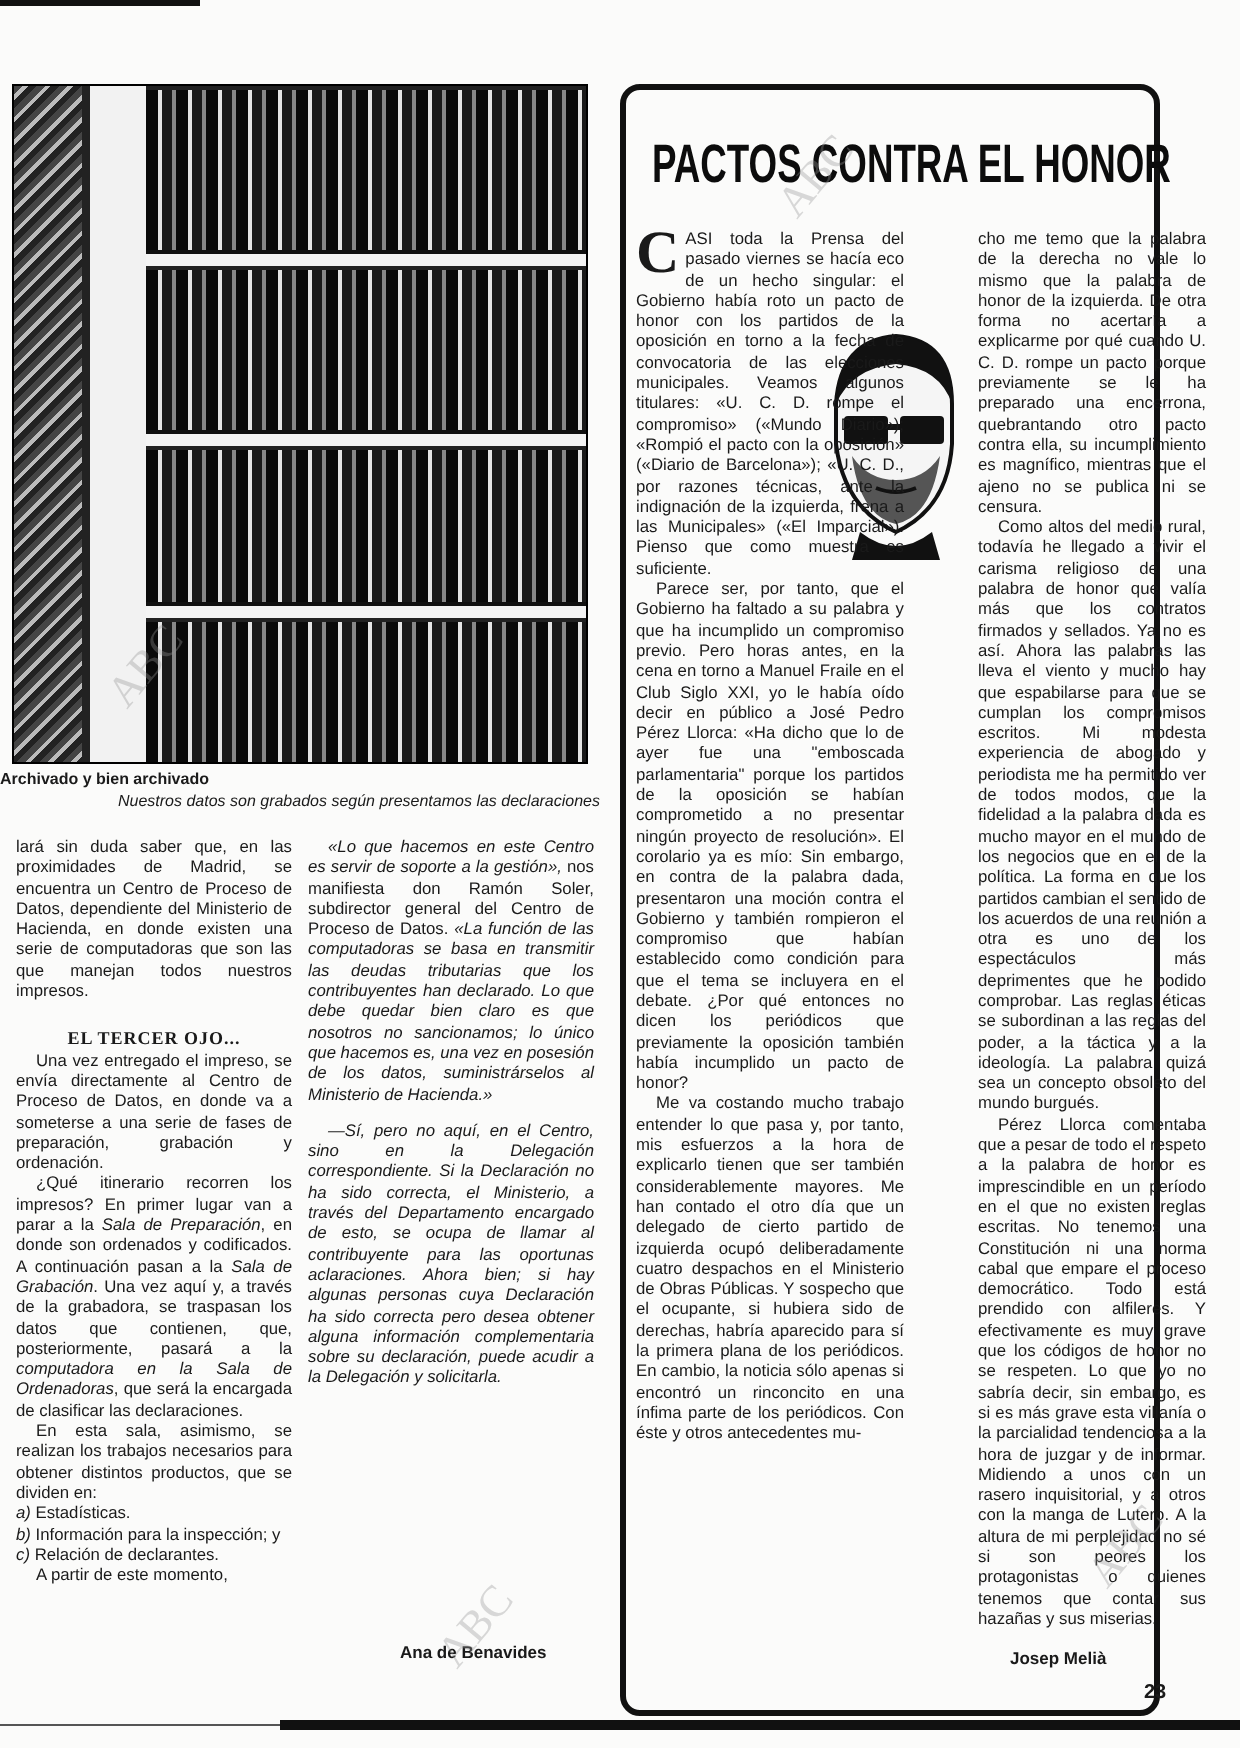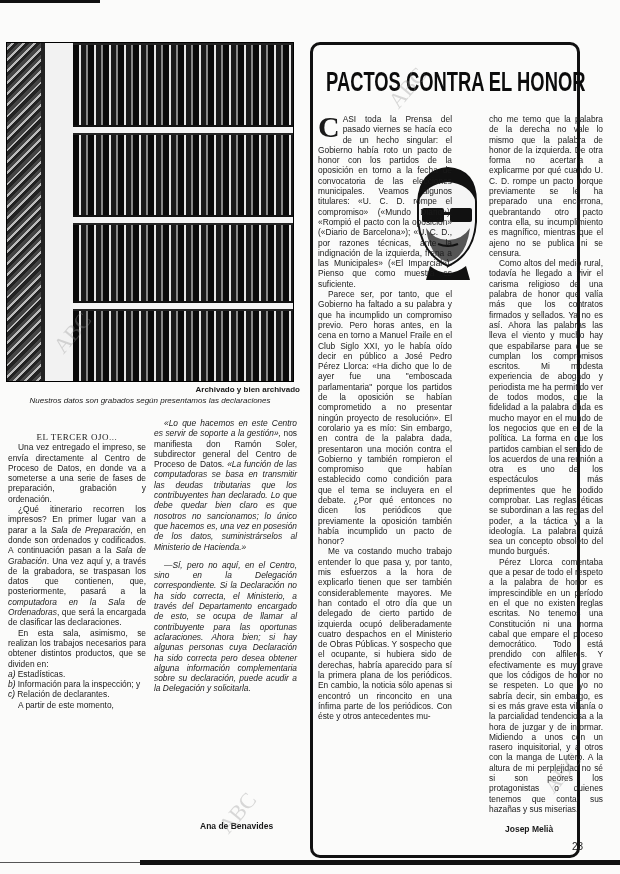--- a/index.html
+++ b/index.html
@@ -12,42 +12,42 @@
 
   
   .photo { position: absolute; left: 6px; top: 42px; width: 288px; height: 340px; background: #222; overflow: hidden; border: 1px solid #000; }
   .photo .left-strip { position: absolute; left: 0; top: 0; width: 34px; height: 100%;
     background: repeating-linear-gradient(135deg, #444 0 3px, #bbb 3px 5px, #222 5px 8px); }
   .photo .pole { position: absolute; left: 38px; top: 0; width: 28px; height: 100%; background: #f2f2f2; }
   .photo .shelf-row { position: absolute; left: 66px; width: 222px; height: 80px;
     background: repeating-linear-gradient(90deg, #0a0a0a 0 6px, #e6e6e6 6px 8px, #1a1a1a 8px 13px, #888 13px 15px); }
   .photo .shelf { position: absolute; left: 66px; width: 222px; height: 8px; background: #f4f4f4; border-top: 2px solid #111; }
 
-  .caption-title { position: absolute; left: 0; width: 300px; top: 385px; text-align: right; font-size: 8px; font-weight: bold; padding-left: 40px; }
-  .caption-sub { position: absolute; left: 0; width: 300px; top: 396px; text-align: center; font-size: 8px; font-style: italic; }
+  .caption-title { position: absolute; left: 0; width: 300px; top: 385px; text-align: left; font-size: 8px; font-weight: bold; }
+  .caption-sub { position: absolute; left: 0; width: 300px; top: 396px; text-align: right; font-size: 8px; font-style: italic; }
 
   .col { position: absolute; font-size: 8.4px; line-height: 10.3px; text-align: justify; }
   .col p { text-indent: 10px; margin-bottom: 0; }
   .col p.noindent { text-indent: 0; }
   .col p.gap { margin-top: 8px; }
   .col .it { font-style: italic; margin-top: 44px; }
   .col .list p { text-indent: 0; }
 
-  .subhead { font-family: "Liberation Serif", serif; font-size: 9px; font-weight: normal; text-align: center; letter-spacing: 0.5px; margin: 14px 0 12px 0; text-indent: 0 !important; }
+  .subhead { font-family: "Liberation Serif", serif; font-size: 9px; font-weight: bold; text-align: center; letter-spacing: 0.5px; margin: 14px 0 12px 0; text-indent: 0 !important; }
 
   .sig-left { position: absolute; left: 200px; top: 821px; font-size: 8.5px; font-weight: bold; text-align: center; }
 
   
   .box { position: absolute; left: 310px; top: 42px; width: 270px; height: 816px; border: 3px solid #111; border-radius: 10px; }
   .headline { position: absolute; left: 326px; top: 67px; width: 244px; font-family: "Liberation Sans", sans-serif; font-weight: bold;
     font-size: 27px; letter-spacing: 0px; transform: scaleX(0.68); transform-origin: left top; white-space: nowrap; line-height: 30px; color: #0c0c0c; width: 360px; }
   .dropcap { float: left; font-family: "Liberation Serif", serif; font-size: 30px; line-height: 24px; font-weight: bold; margin: 1px 3px 0 0; }
   .portrait { position: absolute; left: 400px; top: 162px; width: 90px; height: 118px; }
   .sig-right { position: absolute; left: 505px; top: 824px; font-size: 8.5px; font-weight: bold; }
-  .page-num { position: absolute; left: 572px; top: 841px; font-size: 10px; font-weight: normal; }
+  .page-num { position: absolute; left: 572px; top: 841px; font-size: 10px; font-weight: bold; }
   .watermark { position: absolute; font-family: "Liberation Serif", serif; font-size: 22px; color: rgba(150,150,150,0.35); transform: rotate(-50deg); pointer-events: none; }
 </style>
 </head>
 <body>
 
 <div class="top-bar"></div>
 
 <div class="photo">
   <div class="left-strip"></div>
   <div class="pole"></div>
@@ -56,20 +56,21 @@
   <div class="shelf-row" style="top:92px"></div>
   <div class="shelf" style="top:172px"></div>
   <div class="shelf-row" style="top:182px"></div>
   <div class="shelf" style="top:258px"></div>
   <div class="shelf-row" style="top:268px;height:72px"></div>
 </div>
 <div class="caption-title">Archivado y bien archivado</div>
 <div class="caption-sub">Nuestros datos son grabados según presentamos las declaraciones</div>
 
 <div class="col" style="left:8px; top:418px; width:138px;">
+  <p class="noindent">lará sin duda saber que, en las proximidades de Madrid, se encuentra un Centro de Proceso de Datos, dependiente del Ministerio de Hacienda, en donde existen una serie de computadoras que son las que manejan todos nuestros impresos.</p>
   <p class="subhead">EL TERCER OJO...</p>
   <p>Una vez entregado el impreso, se envía directamente al Centro de Proceso de Datos, en donde va a someterse a una serie de fases de preparación, grabación y ordenación.</p>
   <p><span>¿Qué itinerario recorren los impresos? En primer lugar van a parar a la </span><span class="it">Sala de Preparación</span><span>, en donde son ordenados y codificados. A continuación pasan a la </span><span class="it">Sala de Grabación</span><span>. Una vez aquí y, a través de la grabadora, se traspasan los datos que contienen, que, posteriormente, pasará a la </span><span class="it">computadora en la Sala de Ordenadoras</span><span>, que será la encargada de clasificar las declaraciones.</span></p>
   <p>En esta sala, asimismo, se realizan los trabajos necesarios para obtener distintos productos, que se dividen en:</p>
   <div class="list">
     <p><span class="it">a)</span> <span>Estadísticas.</span></p>
     <p><span class="it">b)</span> <span>Información para la inspección; y</span></p>
     <p><span class="it">c)</span> <span>Relación de declarantes.</span></p>
   </div>
   <p>A partir de este momento,</p>

